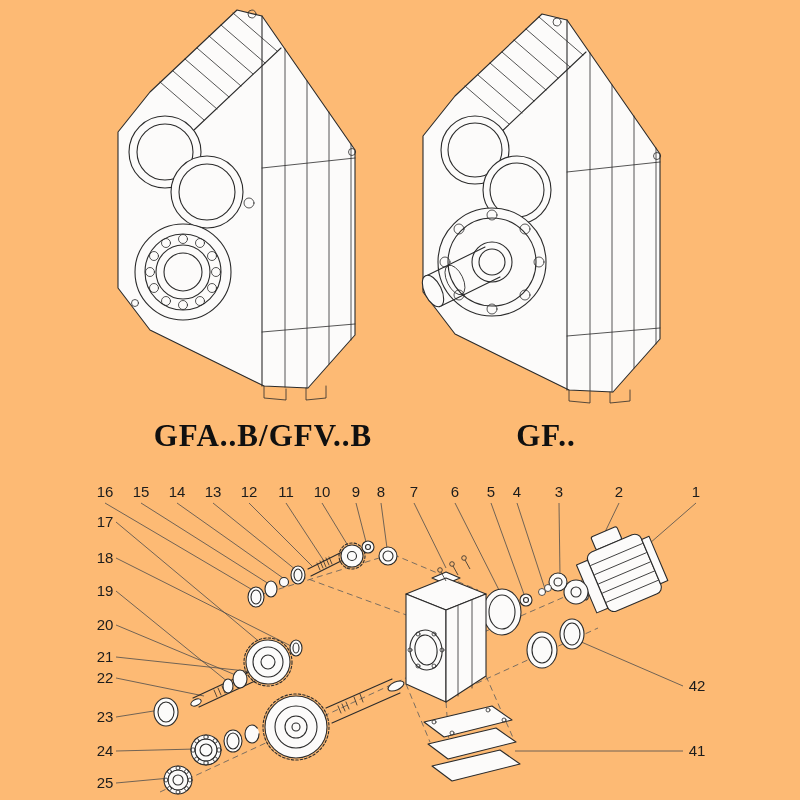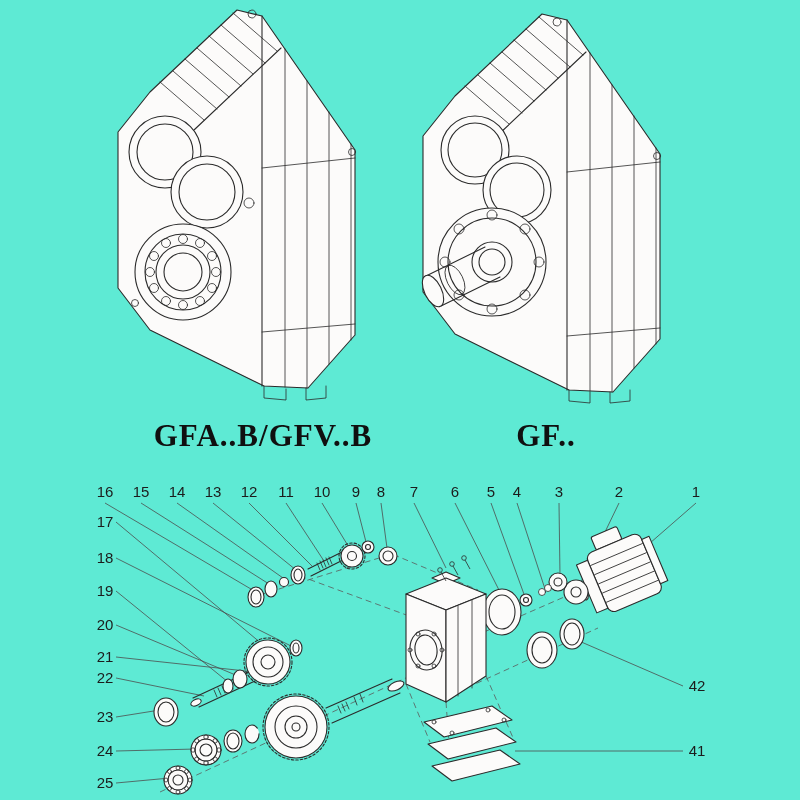--- a/index.html
+++ b/index.html
@@ -1,18 +1,18 @@
 <!DOCTYPE html>
 <html><head>
 <meta charset="utf-8">
 <style>
   html,body{margin:0;padding:0;background:#e6e6e6;}
   .page{
     position:relative;width:800px;height:800px;margin:0 auto;
-    background:#5eead4;overflow:hidden;
+    background:#fdba74;overflow:hidden;
     font-family:"Liberation Sans",sans-serif;
   }
   svg{display:block;}
   .caption{
     font-family:"Liberation Serif",serif;
     font-weight:bold;font-size:31px;fill:#101010;
     text-anchor:middle;letter-spacing:1px;
   }
   .num{
     font-family:"Liberation Sans",sans-serif;

